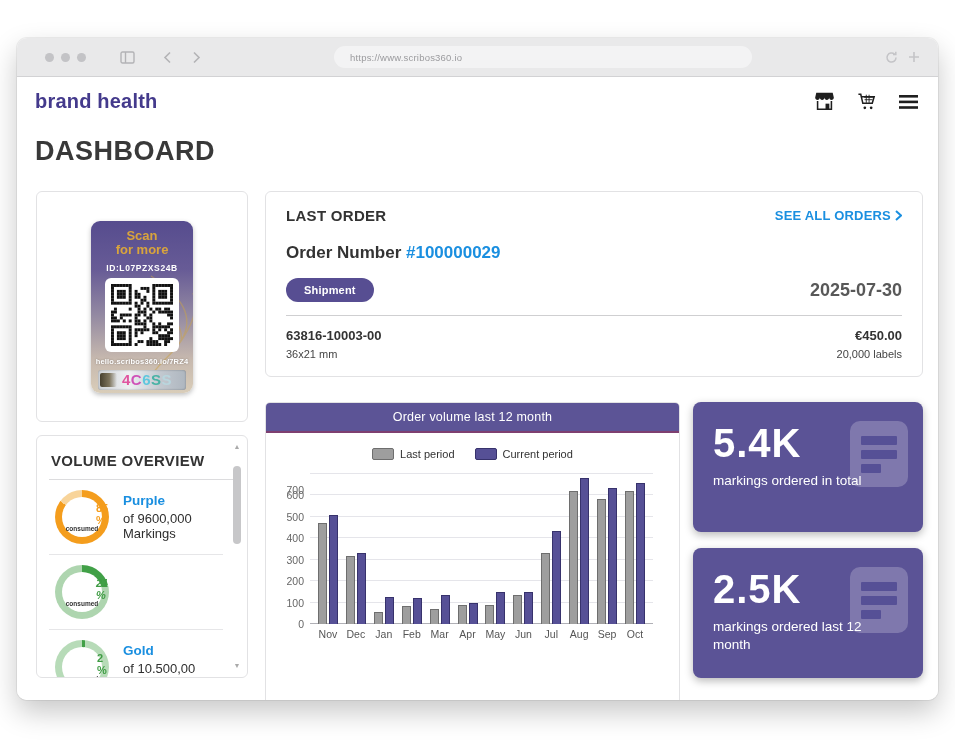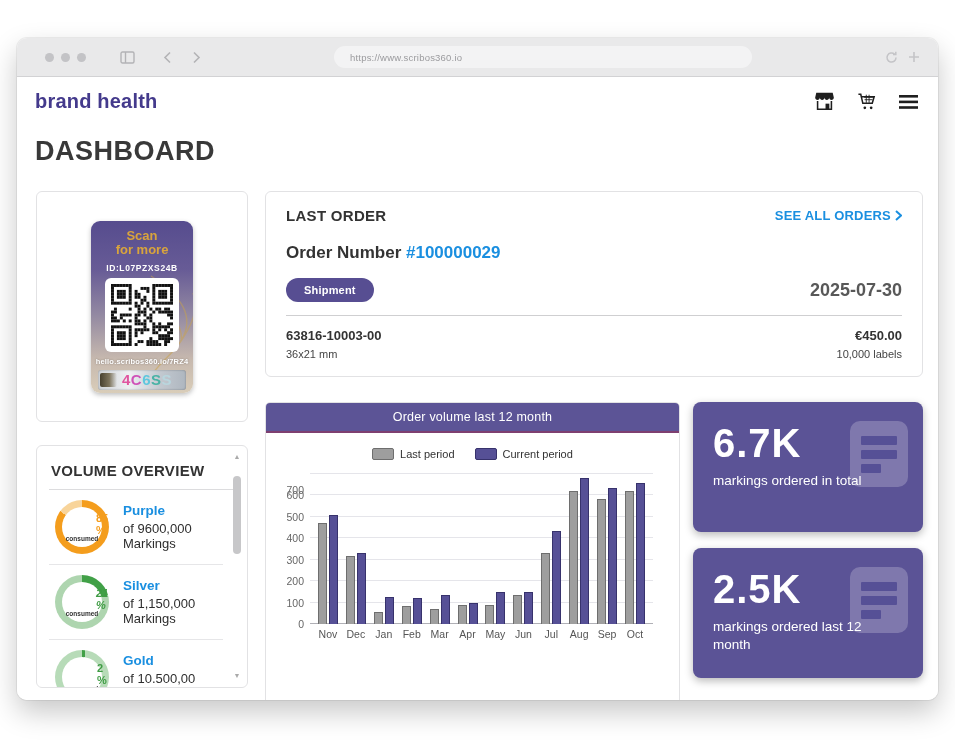--- a/index.html
+++ b/index.html
@@ -34,21 +34,21 @@
   .content{height:624px;background:#fff;display:flex;flex-direction:column;}
   .appbar{display:flex;align-items:center;justify-content:space-between;padding:13px 20px 10px 18px;}
   .brand{font-size:20px;font-weight:bold;color:#443a8c;letter-spacing:.2px;}
   .appbar-icons{display:flex;gap:22px;align-items:center;}
   .appbar-icons svg{display:block;}
   .app-divider{height:1px;background:#e7e7e9;}
   .page-title{font-size:27px;font-weight:bold;color:#393939;letter-spacing:.5px;padding:13px 18px 0;}
 
   
   .main{display:flex;gap:17px;padding:24px 15px 0 19px;}
-  .leftcol{width:212px;display:flex;flex-direction:column;gap:23px;flex:none;}
+  .leftcol{width:212px;display:flex;flex-direction:column;gap:13px;flex:none;}
   .rightcol{flex:1;display:flex;flex-direction:column;gap:25px;min-width:0;}
   .card{background:#fff;border:1px solid #e2e2e4;border-radius:6px;box-sizing:border-box;}
 
   
   .sticker-card{height:231px;display:flex;align-items:center;justify-content:center;}
   .sticker{
     width:102px;height:172px;border-radius:9px;position:relative;overflow:hidden;
     background:linear-gradient(180deg,#564c8e 0%,#675b96 28%,#948aa2 55%,#c6b8ae 80%,#d9cdb9 100%);
     box-shadow:0 2px 5px rgba(0,0,0,.25);text-align:center;
   }
@@ -473,24 +473,20 @@
             </div>
           </div>
 
           <div class="vo-item">
             <div class="ring" style="background: conic-gradient(rgb(65, 160, 71) 21%, rgb(174, 213, 175) 0deg);">
               <div class="ring-inner">
                 <span class="pct" style="color: rgb(63, 156, 68); font-style: italic;">21 %</span>
                 <span class="cons">consumed</span>
               </div>
             </div>
-            <div class="vo-text">
-              <div class="vo-name" style="color: rgb(26, 143, 224);">Silver</div>
-              <div class="vo-detail">of 1,150,000 Markings</div>
-            </div>
           </div>
 
           <div class="vo-item">
             <div class="ring" style="background: conic-gradient(rgb(65, 160, 71) 2%, rgb(183, 219, 184) 0deg);">
               <div class="ring-inner">
                 <span class="pct" style="color: rgb(63, 156, 68);">2 %</span>
                 <span class="cons">consumed</span>
               </div>
             </div>
             <div class="vo-text">
@@ -529,21 +525,21 @@
             <span class="pill">Shipment</span>
             <span class="order-date">2025-07-30</span>
           </div>
           <div class="order-divider"></div>
           <div class="order-line1">
             <span>63816-10003-00</span>
             <span>€450.00</span>
           </div>
           <div class="order-line2">
             <span>36x21 mm</span>
-            <span>10,000 labels</span>
+            <span>20,000 labels</span>
           </div>
         </div>
 
         <div class="chart-row">
 
           <div class="card chart-card">
             <div class="chart-header">Order volume last 12 month</div>
             <div class="legend">
               <span class="legend-item">
                 <span class="swatch" id="swatch-0" style="background: rgb(158, 158, 158); border-color: rgb(110, 110, 110);"></span>
@@ -635,21 +631,21 @@
                   <div class="xtick">Jul</div>
                   <div class="xtick">Aug</div>
                   <div class="xtick">Sep</div>
                   <div class="xtick">Oct</div>
                 </div>
             </div>
           </div>
 
           <div class="statcol">
             <div class="stat-card">
-              <div class="stat-value">6.7K</div>
+              <div class="stat-value">5.4K</div>
               <div class="stat-label">markings ordered in total</div>
               <div class="stat-icon">
                   <i></i>
                   <i></i>
                   <i></i>
                 </div>
             </div>
             <div class="stat-card">
               <div class="stat-value">2.5K</div>
               <div class="stat-label">markings ordered last 12 month</div>

